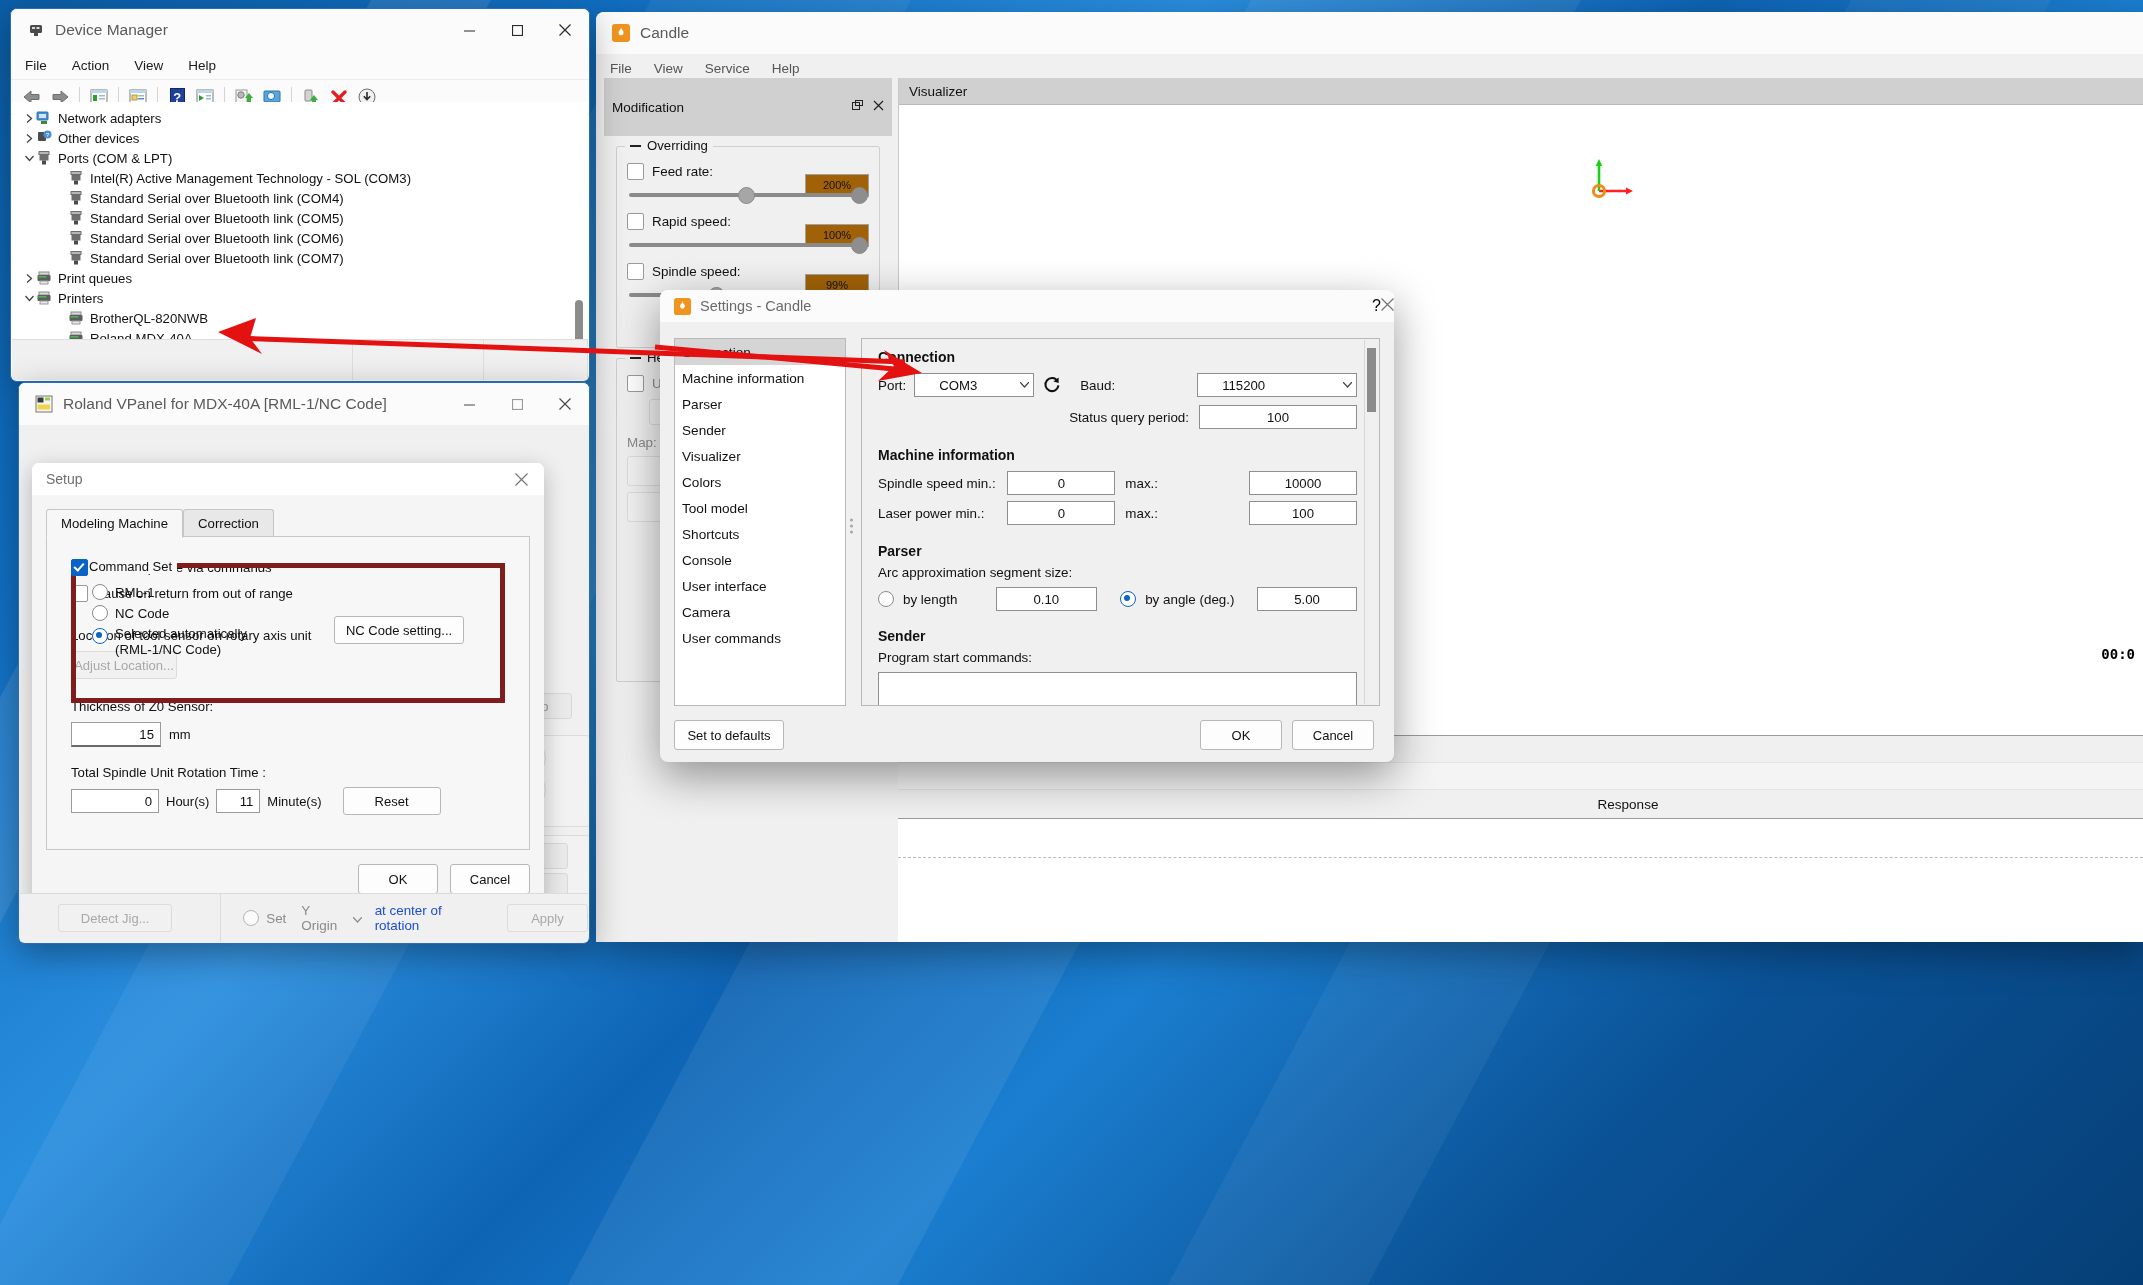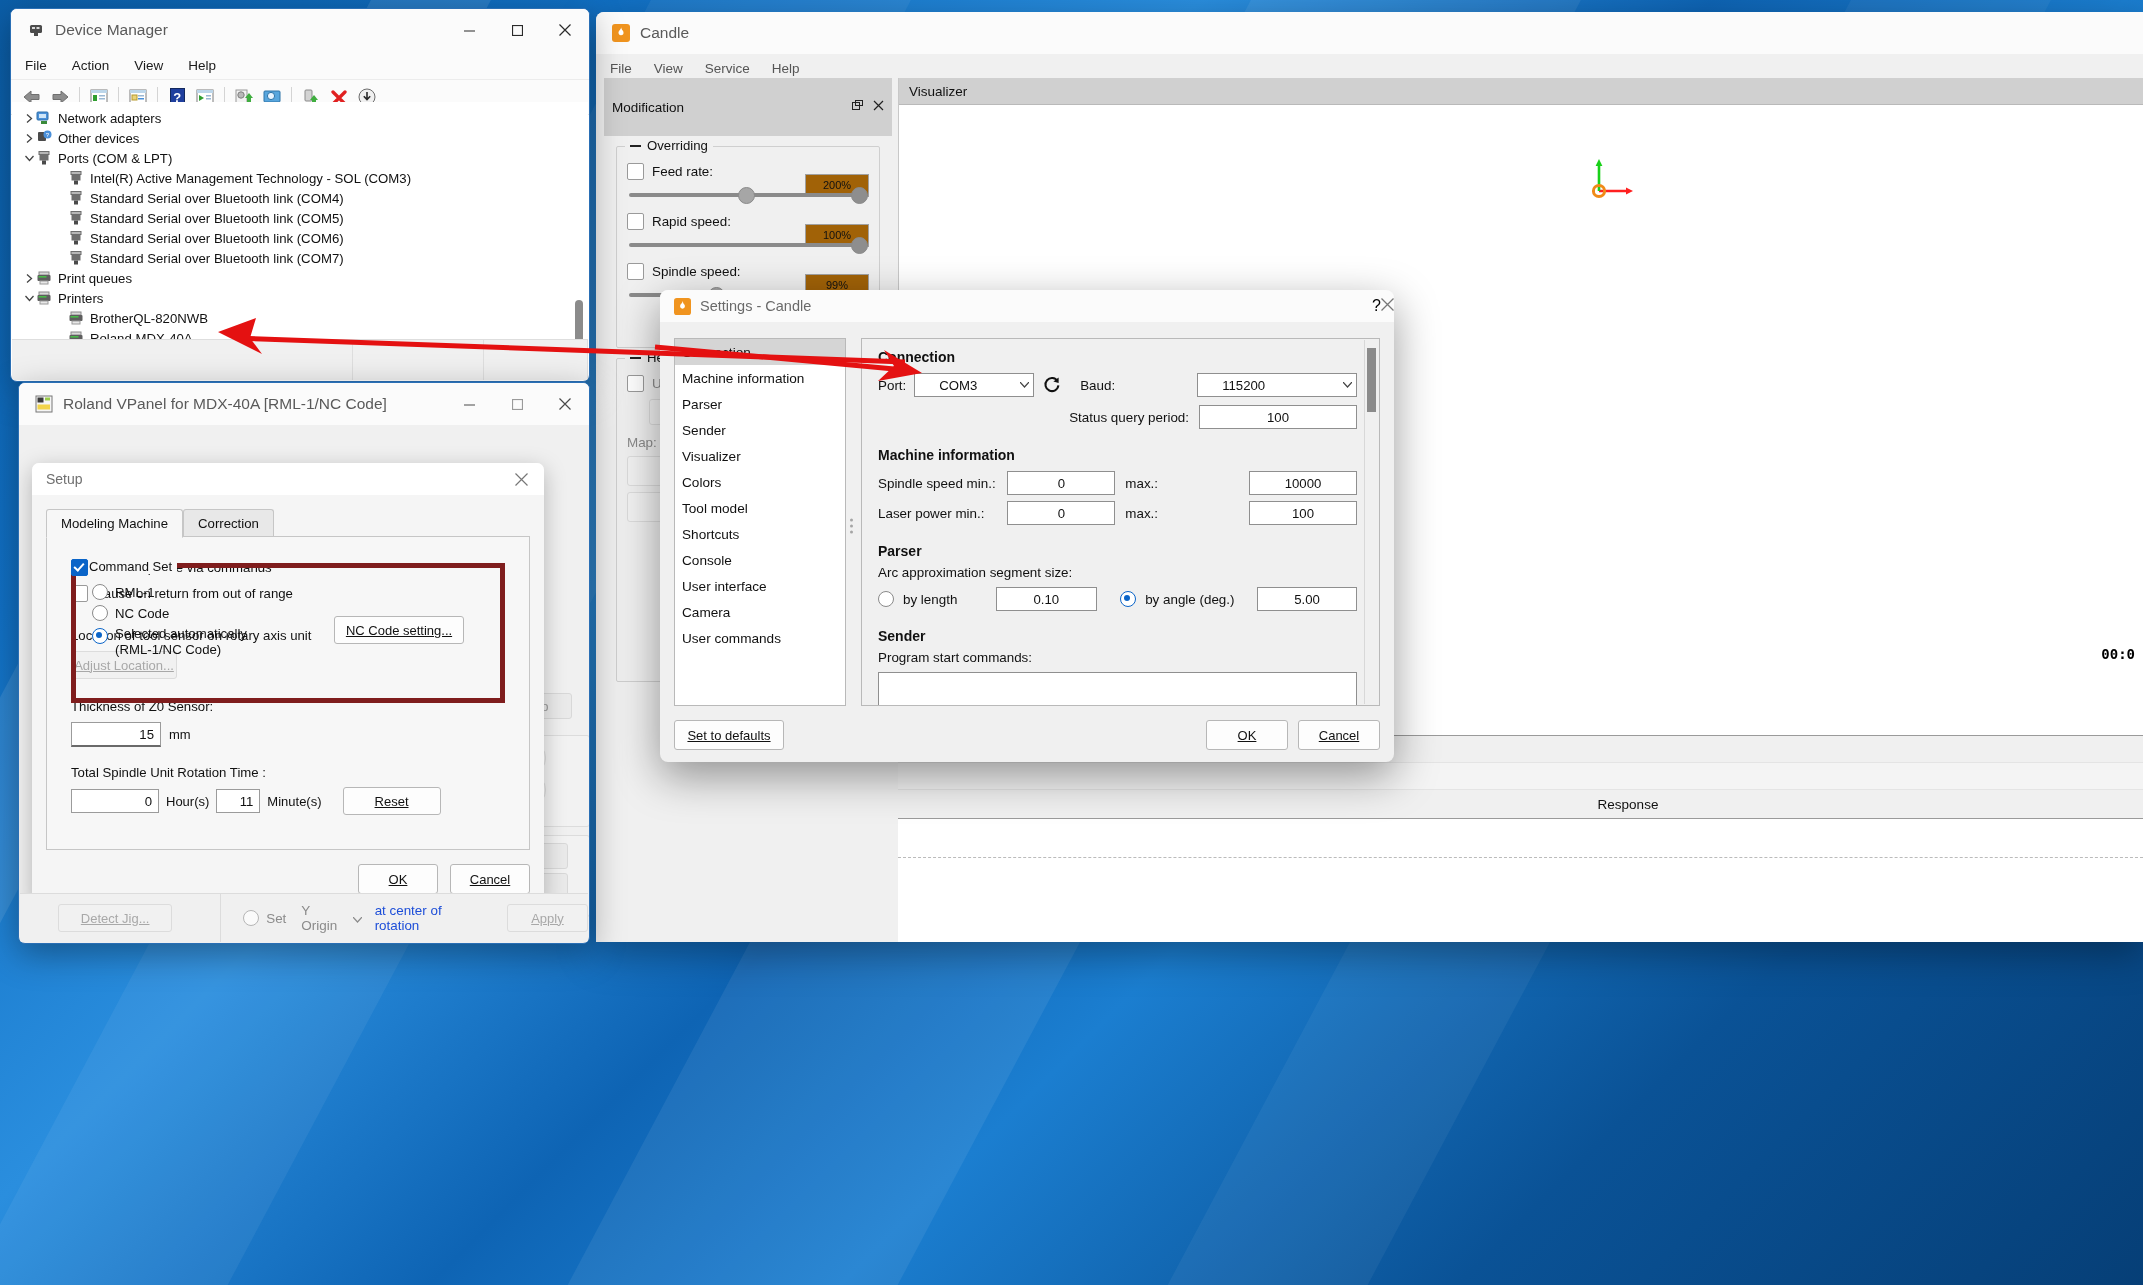--- a/index.html
+++ b/index.html
@@ -91,21 +91,21 @@
   .tabs{display:flex;margin:14px 0 0 14px;}
   .tab{padding:6px 14px;font-size:13.2px;color:#111;border:1px solid #c6c6c6;border-bottom:none;background:#e8e8e8;border-radius:3px 3px 0 0;}
   .tab.active{background:#f7f7f7;border-bottom:1px solid #f7f7f7;position:relative;z-index:2;}
   .tabpane{position:absolute;left:14px;right:14px;top:73px;bottom:56px;border:1px solid #c6c6c6;background:#f7f7f7;}
   .fs{position:absolute;border:5px solid #7f1d1d;}
   .fs-title{position:absolute;top:-9px;left:8px;background:#f7f7f7;padding:0 5px;font-size:13px;color:#111;}
   .radio{width:14px;height:14px;border:1.5px solid #8a8a8a;border-radius:50%;background:#fff;flex:none;}
   .radio.on{border-color:#0a64c8;background:#fff;position:relative;}
   .radio.on:after{content:"";position:absolute;left:3px;top:3px;width:6px;height:6px;border-radius:50%;background:#0a64c8;}
   .rrow{display:flex;align-items:center;gap:7px;font-size:13.2px;color:#111;margin-bottom:5px;}
-  .btn{border:1px solid #b7b7b7;background:#fdfdfd;border-radius:3px;font-size:13px;color:#111;display:flex;align-items:center;justify-content:center;text-decoration:underline;}
+  .btn{border:1px solid #b7b7b7;background:#fdfdfd;border-radius:3px;font-size:13px;color:#111;display:flex;align-items:center;justify-content:center;}
   .btn.dis{color:#a8a8a8;background:#f1f1f1;border-color:#dcdcdc;}
   .txtbox{border:1px solid #9b9b9b;border-bottom:2px solid #6a6a6a;background:#fff;font-size:13.2px;color:#111;display:flex;align-items:center;justify-content:flex-end;padding-right:6px;}
   .txtbox.plain{border:1px solid #9b9b9b;border-bottom:1px solid #9b9b9b;}
   .su-btnrow{position:absolute;right:14px;bottom:12px;display:flex;gap:12px;}
   .su-btnrow .btn{width:78px;height:28px;}
 
   
   #settings{left:660px;top:290px;width:734px;height:472px;background:#f0f0f0;border-radius:8px;box-shadow:0 14px 44px rgba(0,0,0,.40);}
   #settings .st-title{height:32px;background:#fbfbfb;display:flex;align-items:center;padding-left:14px;}
   #settings .st-title .ico{width:17px;height:17px;margin-right:9px;}
@@ -117,21 +117,21 @@
   .st-grip{position:absolute;left:190px;top:50%;transform:translateY(-50%);display:flex;flex-direction:column;gap:3px;}
   .st-grip i{width:3px;height:3px;border-radius:50%;background:#a5a5a5;display:block;}
   .st-pane{position:absolute;left:201px;right:14px;top:48px;bottom:56px;background:#f0f0f0;border:1px solid #b9b9b9;overflow:hidden;}
   .st-scroll{position:absolute;right:1px;top:1px;bottom:1px;width:13px;background:#f0f0f0;border-left:1px solid #d8d8d8;}
   .st-thumb{position:absolute;right:2px;top:8px;width:9px;height:64px;background:#8b8b8b;}
   .sec-h{font-size:14px;font-weight:bold;color:#111;}
   .fld{height:22px;border:1px solid #8f8f8f;background:#fff;font-size:13.2px;color:#111;display:flex;align-items:center;justify-content:center;}
   .combo{height:22px;border:1px solid #8f8f8f;background:#fff;font-size:13.2px;color:#111;display:flex;align-items:center;padding:0 4px 0 24px;}
   .combo .cv{flex:1;}
   .combo .ca{color:#444;font-size:9px;}
-  .st-foot{position:absolute;left:14px;right:14px;bottom:12px;height:30px;display:flex;align-items:center;}
+  .st-foot{position:absolute;left:14px;right:20px;bottom:12px;height:30px;display:flex;align-items:center;}
   .st-foot .btn{height:28px;}
   .ta{border:1px solid #8f8f8f;background:#fff;}
 
   
   #arrows{position:absolute;left:0;top:0;width:2143px;height:1285px;pointer-events:none;}
 </style>
 </head>
 <body>
 
 <div class="bg-streak" style="left:20px;top:-40px;width:120px;height:1400px;"></div>

